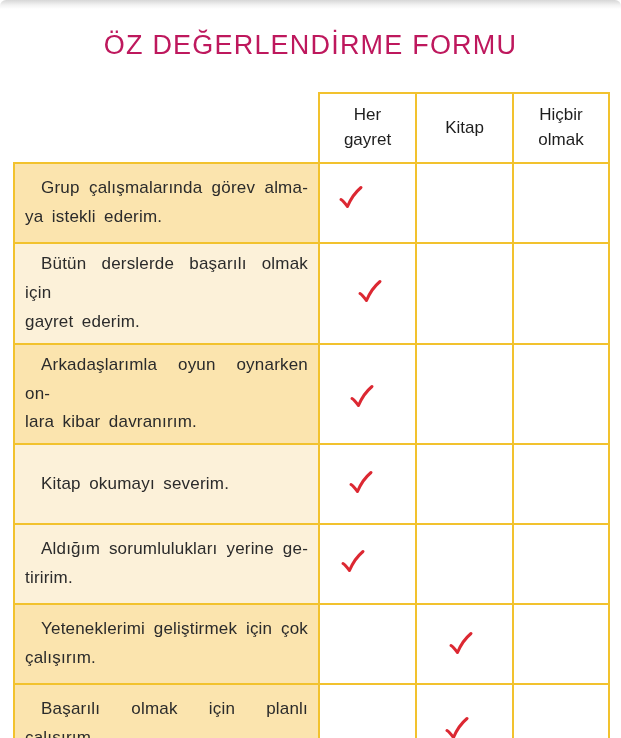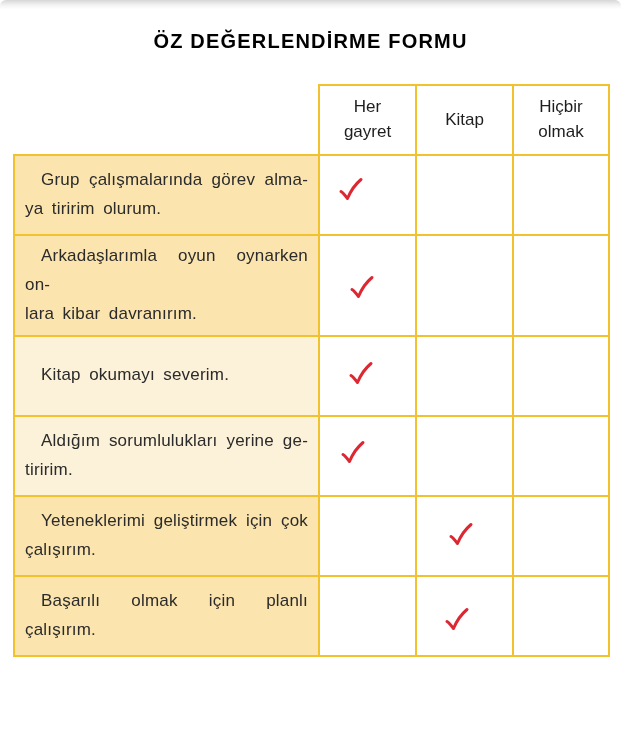--- a/index.html
+++ b/index.html
@@ -20,24 +20,24 @@
     position:relative;
   }
   .page-top-edge{
     position:absolute;top:0;left:0;width:621px;height:9px;
     background:linear-gradient(#d7d7d7,#f2f2f2 55%,#ffffff);
     border-radius:6px 6px 0 0;
   }
   h1.form-title{
     margin:30px 8px 0 8px;
     text-align:center;
-    font-size:20px;
-    font-weight:700;
+    font-size:27px;
+    font-weight:400;
     letter-spacing:1.2px;
-    color:#000000;
+    color:#be185d;
   }
   table.form-table{
     border-collapse:collapse;
     table-layout:fixed;
     margin:31px 0 0 13px;
     width:595px;
   }
   td{
     border:2px solid var(--border);
     padding:0;
@@ -99,33 +99,48 @@
     <tr>
       <td class="corner"></td>
       <td class="hdr">Her gayret</td>
       <td class="hdr">Kitap</td>
       <td class="hdr">Hiçbir olmak</td>
     </tr>
 
     <tr class="body-row">
       <td class="label odd">
         <div class="line l1 l-just">Grup çalışmalarında görev alma-</div>
-        <div class="line">ya tiririm olurum.</div>
+        <div class="line">ya istekli ederim.</div>
       </td>
       <td class="ans">
         <span class="check" style="transform:translate(-17px,-6px)">
           <svg viewBox="0 0 26 26">
               <path d="M3 15 C5.5 16.5 8 20 9.5 22 C12 16 17 8 23 3" fill="none" stroke="#DC2832" stroke-width="3" stroke-linecap="round" stroke-linejoin="round"></path>
             </svg>
         </span>
       </td>
       <td class="ans"></td>
       <td class="ans"></td>
     </tr>
 
+    <tr class="body-row">
+      <td class="label even">
+        <div class="line l1 l-just">Bütün derslerde başarılı olmak için</div>
+        <div class="line">gayret ederim.</div>
+      </td>
+      <td class="ans">
+        <span class="check" style="transform:translate(2px,-2px)">
+          <svg viewBox="0 0 26 26">
+              <path d="M3 15 C5.5 16.5 8 20 9.5 22 C12 16 17 8 23 3" fill="none" stroke="#DC2832" stroke-width="3" stroke-linecap="round" stroke-linejoin="round"></path>
+            </svg>
+        </span>
+      </td>
+      <td class="ans"></td>
+      <td class="ans"></td>
+    </tr>
 
     <tr class="body-row">
       <td class="label odd">
         <div class="line l1 l-just">Arkadaşlarımla oyun oynarken on-</div>
         <div class="line">lara kibar davranırım.</div>
       </td>
       <td class="ans">
         <span class="check" style="transform:translate(-6px,2px)">
           <svg viewBox="0 0 26 26">
               <path d="M3 15 C5.5 16.5 8 20 9.5 22 C12 16 17 8 23 3" fill="none" stroke="#DC2832" stroke-width="3" stroke-linecap="round" stroke-linejoin="round"></path>

